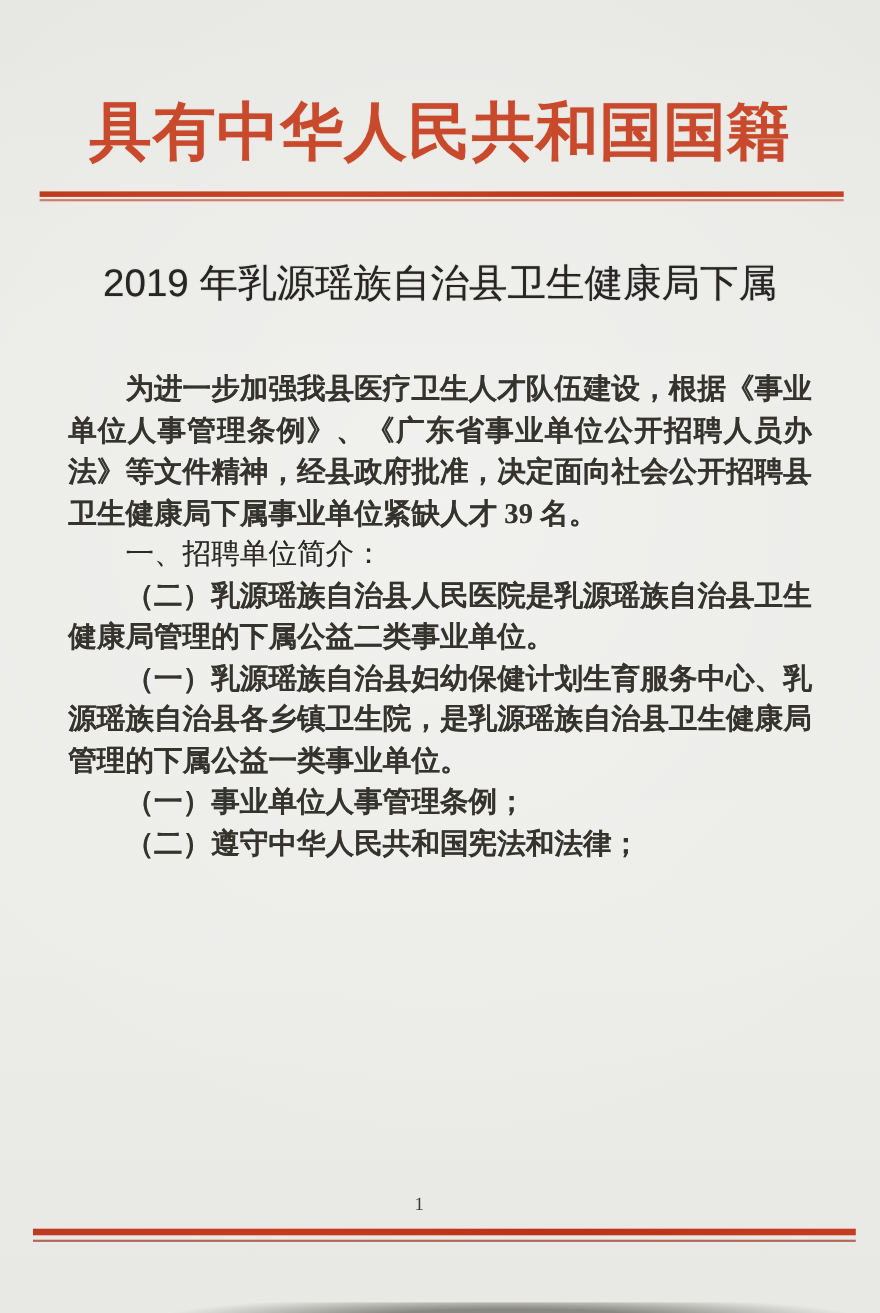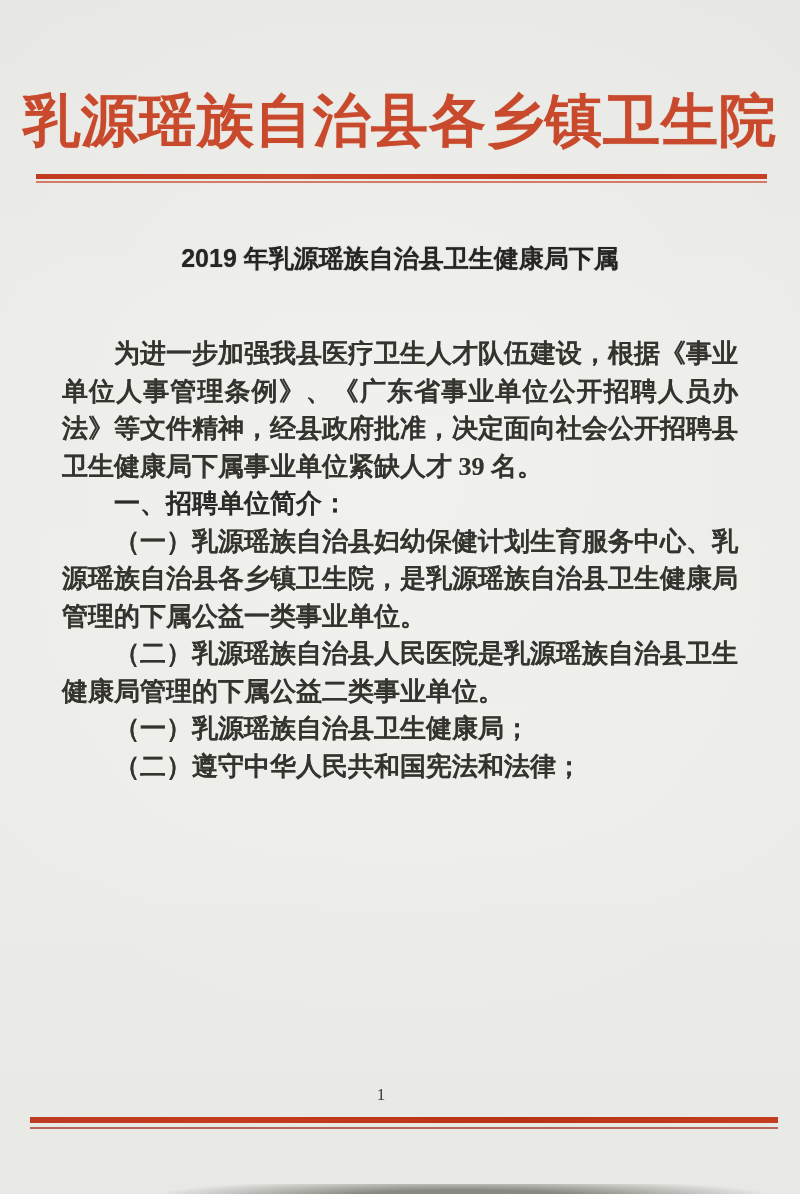--- a/index.html
+++ b/index.html
@@ -42,22 +42,22 @@
   }
   .rule-thin {
     height: 2px;
     margin-top: 2px;
     background: #d47a65;
   }
   .doc-title {
     margin: 52px 0 0 0;
     text-align: center;
     font-family: "Liberation Sans", "DejaVu Sans", sans-serif;
-    font-weight: bold;
-    font-size: 25px;
+    font-weight: normal;
+    font-size: 35px;
     line-height: 46px;
     color: #262523;
     text-shadow: 0 0 1px rgba(38,37,35,0.55);
   }
   .doc-title .title-line {
     display: block;
   }
   .body-text {
     margin: 54px 62px 0 62px;
     font-size: 26px;
@@ -68,21 +68,21 @@
   }
   .para {
     margin: 0;
     text-indent: 2em;
     font-weight: bold;
   }
   .section-heading {
     margin: 0;
     text-indent: 2em;
     font-family: "Liberation Sans", "DejaVu Sans", sans-serif;
-    font-weight: bold;
+    font-weight: normal;
     color: #2b2a26;
   }
   .page-number {
     position: absolute;
     top: 1085px;
     left: 0;
     width: 762px;
     text-align: center;
     font-size: 17px;
     line-height: 20px;
@@ -111,37 +111,37 @@
     bottom: 0;
     height: 10px;
     background: radial-gradient(55% 280% at 58% 140%, rgba(58,56,50,0.55) 28%, rgba(58,56,50,0) 72%);
   }
 </style>
 </head>
 <body>
 
 <div class="page">
 
-  <div class="letterhead">乳源瑶族自治县各乡镇卫生院</div>
+  <div class="letterhead">具有中华人民共和国国籍</div>
 
   <div class="rule-group">
     <div class="rule-thick"></div>
     <div class="rule-thin"></div>
   </div>
 
   <h1 class="doc-title">
     <span class="title-line">2019 年乳源瑶族自治县卫生健康局下属</span>
   </h1>
 
   <div class="body-text">
     <p class="para">为进一步加强我县医疗卫生人才队伍建设，根据《事业单位人事管理条例》、《广东省事业单位公开招聘人员办法》等文件精神，经县政府批准，决定面向社会公开招聘县卫生健康局下属事业单位紧缺人才 39 名。</p>
     <p class="section-heading">一、招聘单位简介：</p>
+    <p class="para">（二）乳源瑶族自治县人民医院是乳源瑶族自治县卫生健康局管理的下属公益二类事业单位。</p>
     <p class="para">（一）乳源瑶族自治县妇幼保健计划生育服务中心、乳源瑶族自治县各乡镇卫生院，是乳源瑶族自治县卫生健康局管理的下属公益一类事业单位。</p>
-    <p class="para">（二）乳源瑶族自治县人民医院是乳源瑶族自治县卫生健康局管理的下属公益二类事业单位。</p>
-    <p class="para">（一）乳源瑶族自治县卫生健康局；</p>
+    <p class="para">（一）事业单位人事管理条例；</p>
     <p class="para">（二）遵守中华人民共和国宪法和法律；</p>
   </div>
 
   <div class="page-number">1</div>
 
   <div class="bottom-rule-thick"></div>
   <div class="bottom-rule-thin"></div>
   <div class="bottom-shadow"></div>
 
 </div>

